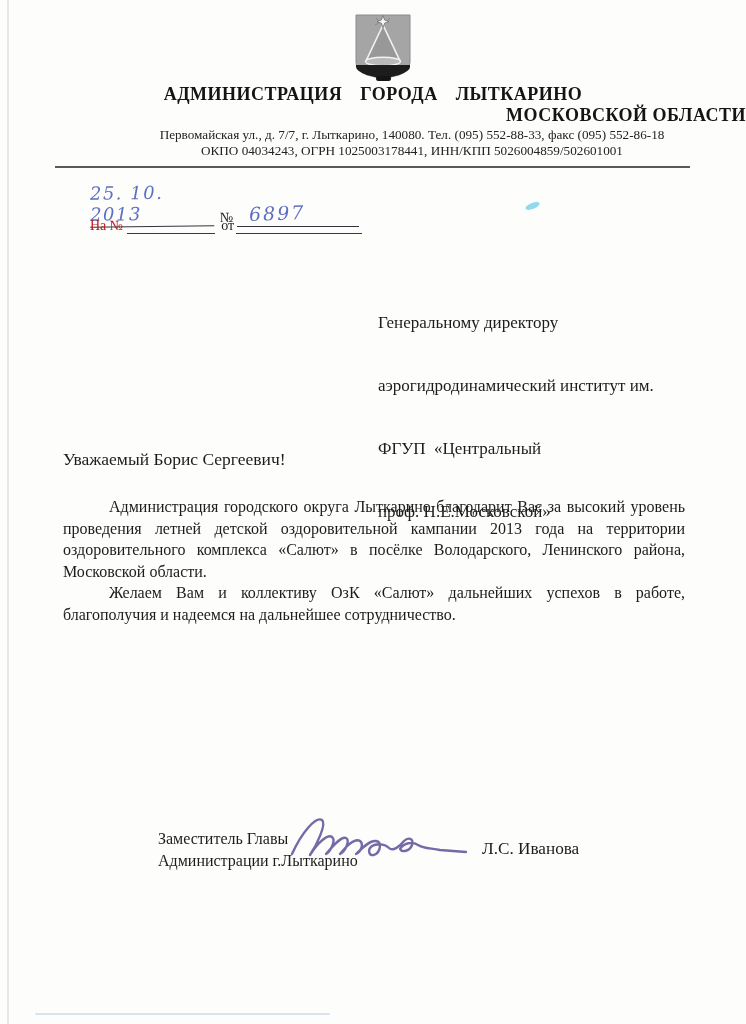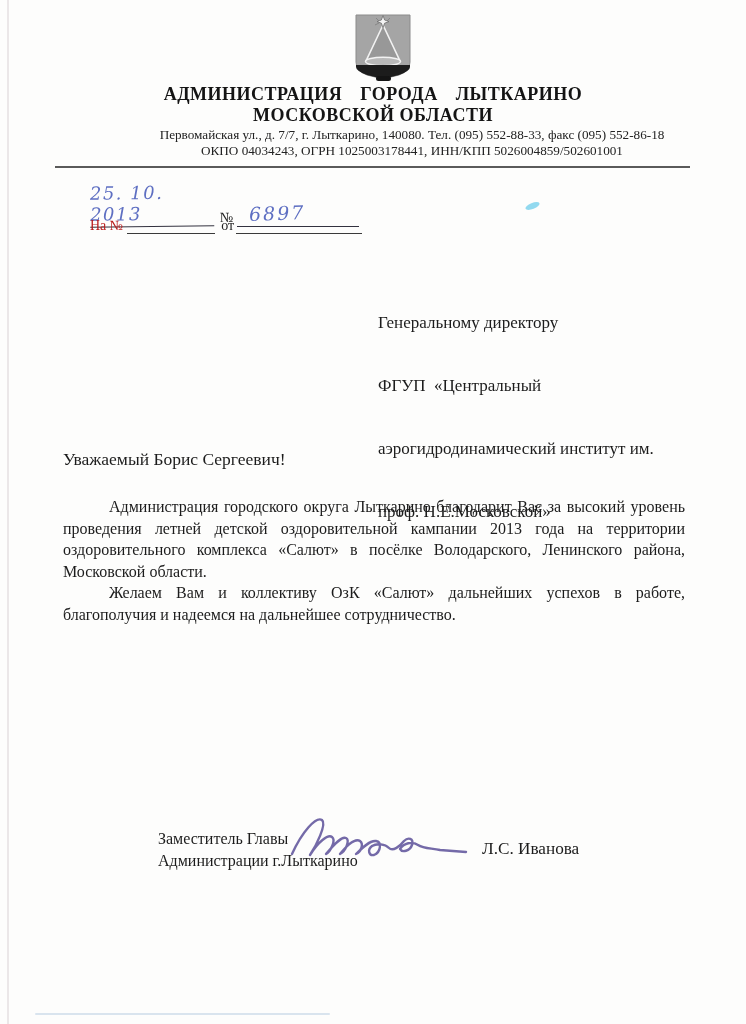--- a/index.html
+++ b/index.html
@@ -10,21 +10,21 @@
   }
   
   .scan-edge-left{position:absolute;left:7px;top:0;width:2px;height:100%;background:#e2dde0;opacity:.7;}
   .scan-smudge-bottom{position:absolute;left:35px;top:1013px;width:295px;height:2px;background:#aec6dd;opacity:.45;border-radius:2px;}
   .ink-speck{position:absolute;left:525px;top:203px;width:15px;height:6px;background:#7fd2ec;border-radius:50%;transform:rotate(-22deg);opacity:.85;}
 
   
   .emblem{position:absolute;left:354px;top:13px;width:58px;height:68px;}
   .org-line1{position:absolute;top:84px;left:0;width:100%;text-align:center;
     font-weight:bold;font-size:18px;letter-spacing:.5px;word-spacing:13px;color:#141414;}
-  .org-line2{position:absolute;top:105px;left:0;width:100%;text-align:center;
+  .org-line2{position:absolute;top:105px;left:0;width:100%;text-align:right;
     font-weight:bold;font-size:18px;letter-spacing:.5px;color:#141414;}
   .addr{position:absolute;top:127px;left:0;width:100%;text-align:center;
     font-size:13.2px;line-height:15.5px;color:#222;padding-left:39px;}
   .head-rule{position:absolute;top:166px;left:55px;width:635px;height:0;
     border-top:2px solid #5a5a5a;}
 
   
   .ref-row{position:absolute;left:90px;display:flex;align-items:flex-end;}
   .ref-row-a{top:182px;}
   .ref-row-b{top:217px;}
@@ -96,22 +96,22 @@
 
   <div class="ref-row ref-row-b">
     <span class="na-label">На №</span>
     <span class="blank-line blank-1"></span>
     <span class="ot-label">от</span>
     <span class="blank-line blank-2"></span>
   </div>
 
   <div class="recipient">
     <div>Генеральному директору</div>
+    <div>аэрогидродинамический институт им.</div>
     <div>ФГУП  «Центральный</div>
-    <div>аэрогидродинамический институт им.</div>
     <div>проф. Н.Е.Московской»</div>
   </div>
 
   <div class="salutation">Уважаемый Борис Сергеевич!</div>
 
   <div class="body-text">
     <p>Администрация городского округа Лыткарино благодарит Вас за высокий уровень проведения летней детской оздоровительной кампании 2013 года на территории оздоровительного комплекса «Салют» в посёлке Володарского, Ленинского района, Московской области.</p>
     <p>Желаем Вам и коллективу ОзК «Салют» дальнейших успехов в работе, благополучия и надеемся на дальнейшее сотрудничество.</p>
   </div>
 

